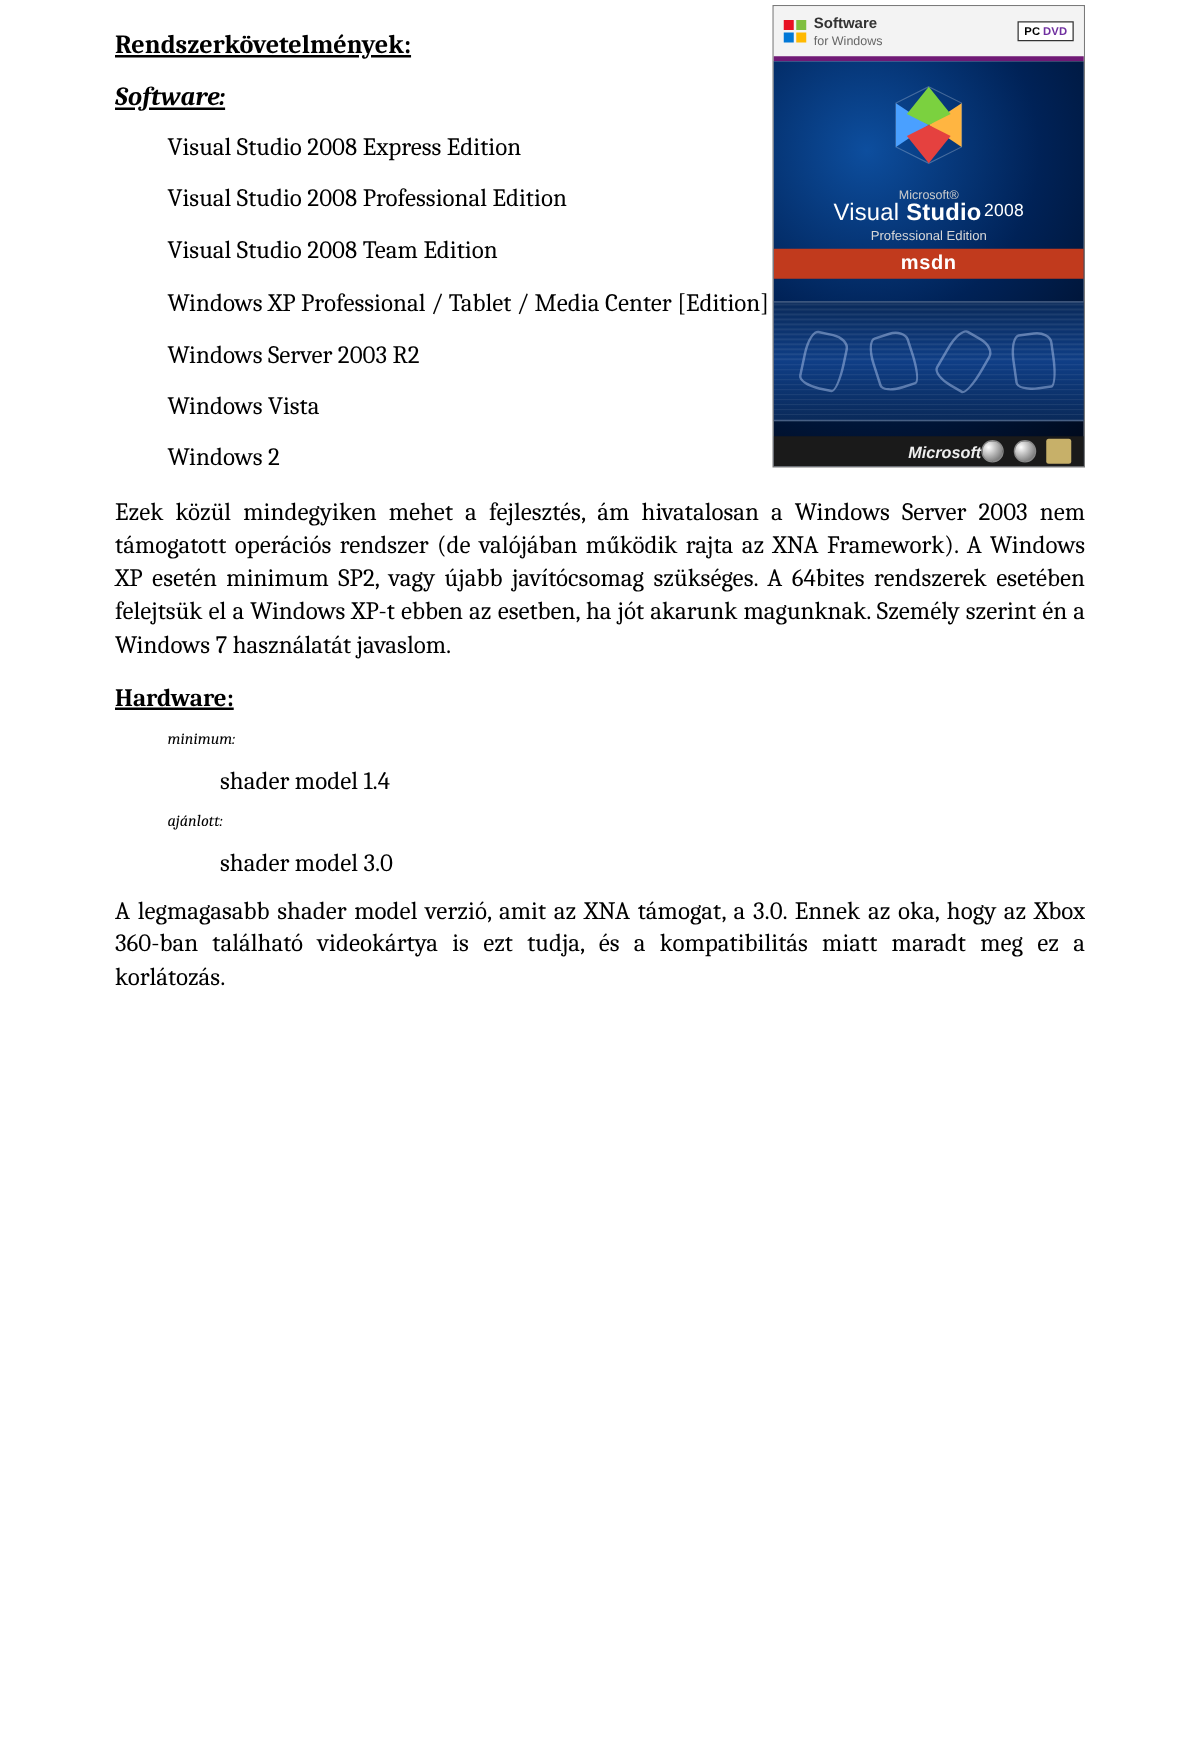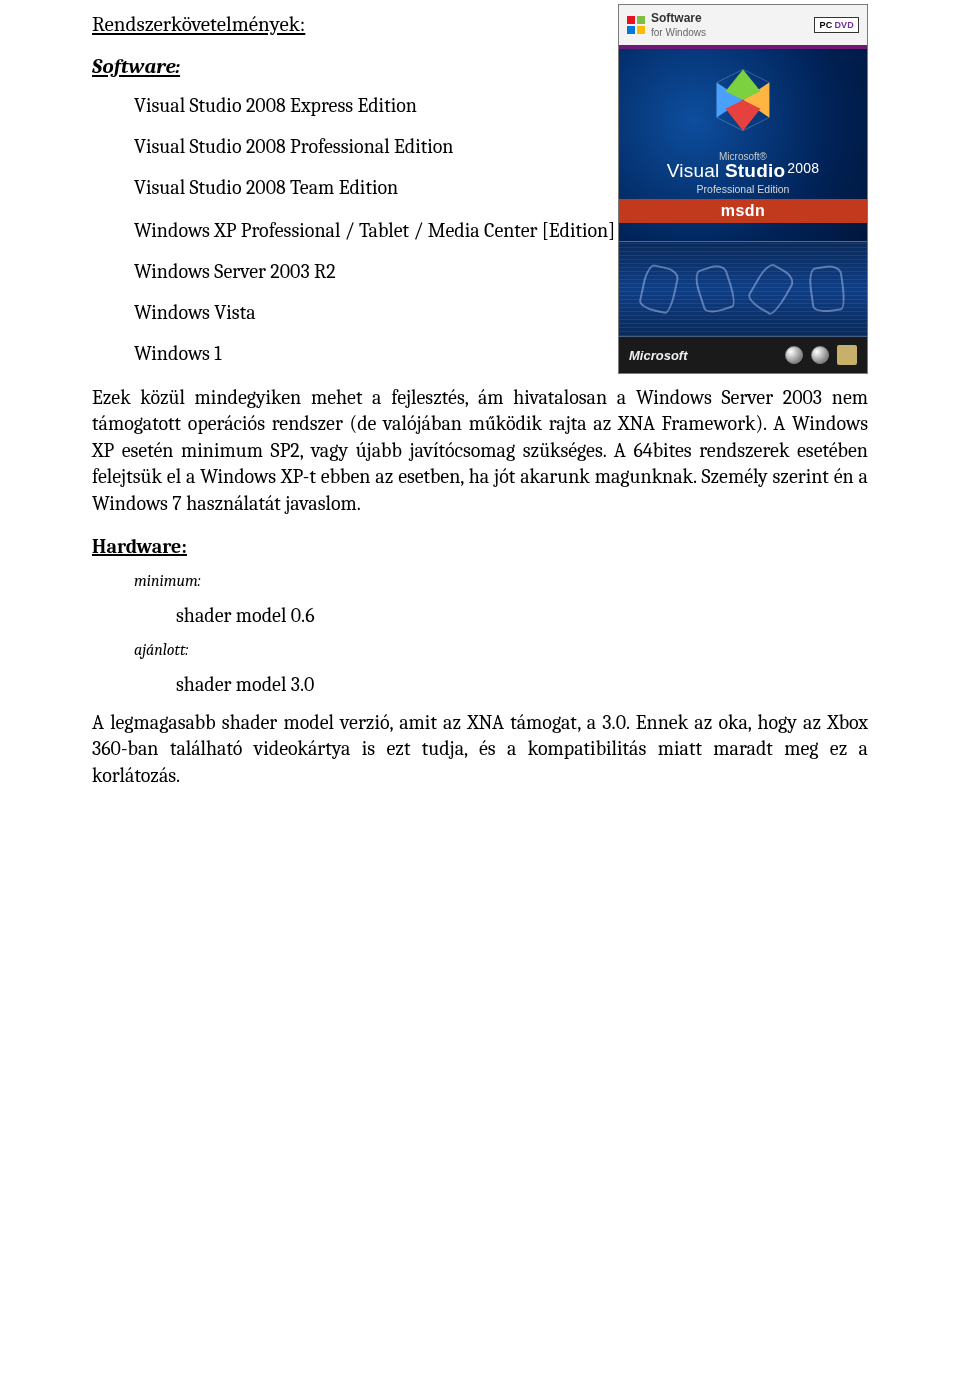--- a/index.html
+++ b/index.html
@@ -11,23 +11,23 @@
   }
   .page {
     width: 960px;
     min-height: 1400px;
     padding: 8px 92px 40px 92px;
     box-sizing: border-box;
     position: relative;
   }
   h3.section {
     font-size: 21px;
-    font-weight: normal;
+    font-weight: bold;
     text-decoration: underline;
-    margin: 4px 0 18px 0;
+    margin: 16px 0 18px 0;
   }
   .subsection {
     font-size: 21px;
     font-weight: bold;
     text-decoration: underline;
     margin: 0 0 16px 0;
     font-style: italic;
   }
   .list {
     margin: 0 0 20px 0;
@@ -50,21 +50,21 @@
     margin: 18px 0 14px 0;
   }
   .indent-1 {
     padding-left: 42px;
   }
   .indent-2 {
     padding-left: 84px;
   }
   .italic {
     font-style: italic;
-    font-size: 16px;
+    font-size: 13px;
     margin: 0 0 14px 0;
   }
   .plain {
     font-size: 20px;
     margin: 0 0 14px 0;
   }
 
   
   .boxart {
     position: absolute;
@@ -191,25 +191,25 @@
   .blue-strip .squig {
     width: 30px; height: 42px;
     border: 2px solid rgba(200,220,255,0.6);
     border-radius: 8px 14px 6px 18px / 20px 10px 24px 8px;
     transform: rotate(12deg);
     opacity: 0.7;
   }
   .boxart .footer {
     position: absolute;
     bottom: 0; left: 0; right: 0;
-    height: 36px;
+    height: 24px;
     background: #1a1a1a;
     display: flex;
     align-items: center;
-    justify-content: space-between;
+    justify-content: flex-end;
     padding: 0 10px;
     font-size: 12px;
     color: #eee;
     font-family: "Segoe UI", Arial, sans-serif;
   }
   .footer .ms-brand {
     font-style: italic;
     font-weight: 600;
     font-size: 13px;
   }
@@ -293,32 +293,32 @@
     <p>Visual Studio 2008 Express Edition</p>
     <p>Visual Studio 2008 Professional Edition</p>
     <p>Visual Studio 2008 Team Edition</p>
   </div>
 
 
   <div class="list">
     <p>Windows XP Professional / Tablet / Media Center  [Edition]</p>
     <p>Windows Server 2003 R2</p>
     <p>Windows Vista</p>
-    <p>Windows 1</p>
+    <p>Windows 2</p>
   </div>
 
   <p class="body-text">Ezek közül mindegyiken mehet a fejlesztés, ám hivatalosan a Windows Server 2003 nem támogatott operációs rendszer (de valójában működik rajta az XNA Framework). A Windows XP esetén minimum SP2, vagy újabb javítócsomag szükséges. A 64bites rendszerek esetében felejtsük el a Windows XP-t ebben az esetben, ha jót akarunk magunknak. Személy szerint én a Windows 7 használatát javaslom.</p>
 
   <div class="label-bold">Hardware:</div>
 
   <div class="indent-1">
     <p class="italic">minimum:</p>
   </div>
   <div class="indent-2">
-    <p class="plain">shader model 0.6</p>
+    <p class="plain">shader model 1.4</p>
   </div>
   <div class="indent-1">
     <p class="italic">ajánlott:</p>
   </div>
   <div class="indent-2">
     <p class="plain">shader model 3.0</p>
   </div>
 
   <p class="body-text">A legmagasabb shader model verzió, amit az XNA támogat, a 3.0. Ennek az oka, hogy az Xbox 360-ban található videokártya is ezt tudja, és a kompatibilitás miatt maradt meg ez a korlátozás.</p>
 

